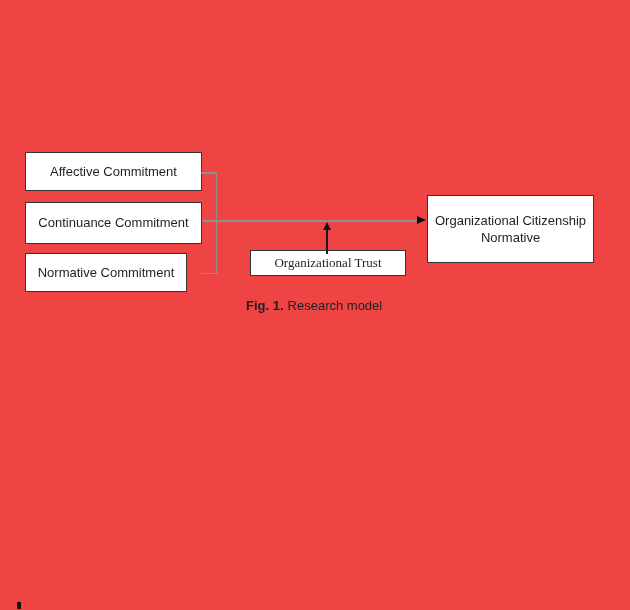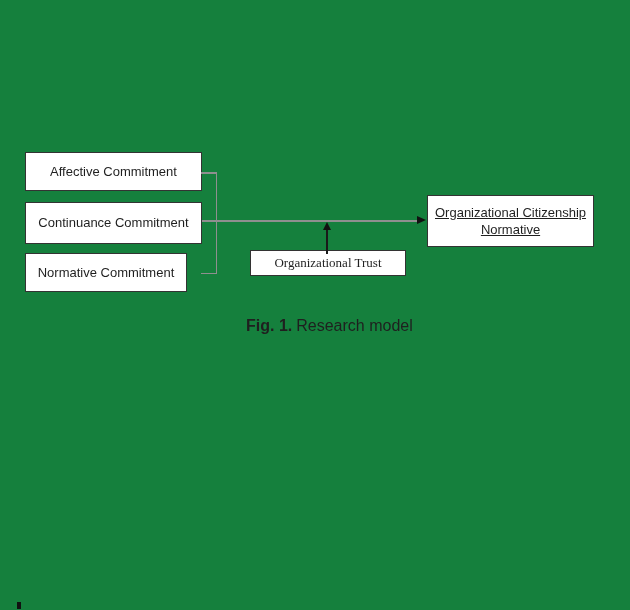--- a/index.html
+++ b/index.html
@@ -4,21 +4,21 @@
 <style>
   html, body {
     margin: 0;
     padding: 0;
     background: #ffffff;
   }
   #canvas {
     position: relative;
     width: 630px;
     height: 610px;
-    background: #15803d;
+    background: #ef4444;
     font-family: "Liberation Sans", sans-serif;
     color: #1f1f1f;
     overflow: hidden;
   }
   .box {
     position: absolute;
     box-sizing: border-box;
     border: 1.4px solid #333333;
     background: #ffffff;
     display: flex;
@@ -26,21 +26,21 @@
     justify-content: center;
     text-align: center;
     font-size: 13px;
     line-height: 16px;
     color: #1f1f1f;
   }
   #box-affective   { left: 25px;  top: 152px; width: 177px; height: 39px; }
   #box-continuance { left: 25px;  top: 202px; width: 177px; height: 42px; }
   #box-normative   { left: 25px;  top: 253px; width: 162px; height: 39px; }
   #box-trust       { left: 250px; top: 250px; width: 156px; height: 26px; font-family: Liberation Serif, serif; }
-  #box-ocb         { left: 427px; top: 195px; width: 167px; height: 52px; flex-direction: column; line-height: 17px; text-decoration: underline; }
+  #box-ocb         { left: 427px; top: 195px; width: 167px; height: 68px; flex-direction: column; line-height: 17px; }
 
   .line {
     position: absolute;
     background: #8f8f8f;
   }
   #stub-top        { left: 201px;   top: 172px;   width: 16px;  height: 1.5px; }
   #bracket-vert    { left: 215.5px; top: 172px;   width: 1.5px; height: 102px; }
   #stub-bottom     { left: 201px;   top: 272.5px; width: 16px;  height: 1.5px; }
   #main-line       { left: 202px;   top: 220px;   width: 216px; height: 1.5px; }
 
@@ -62,24 +62,23 @@
   }
   #arrowhead-up {
     left: 322.5px; top: 221.5px;
     border-left: 4.5px solid transparent;
     border-right: 4.5px solid transparent;
     border-bottom: 8px solid #111111;
   }
   #caption {
     position: absolute;
     left: 246px; top: 298px;
-    font-size: 16px;
+    font-size: 13px;
     color: #1f1f1f;
     white-space: nowrap;
-    margin-top: 19px;
   }
   #caption .fig-label {
     font-weight: bold;
     margin-right: 4px;
   }
   #stray-mark {
     position: absolute;
     left: 17px; top: 602px;
     width: 4px; height: 7px;
     background: #111111;

